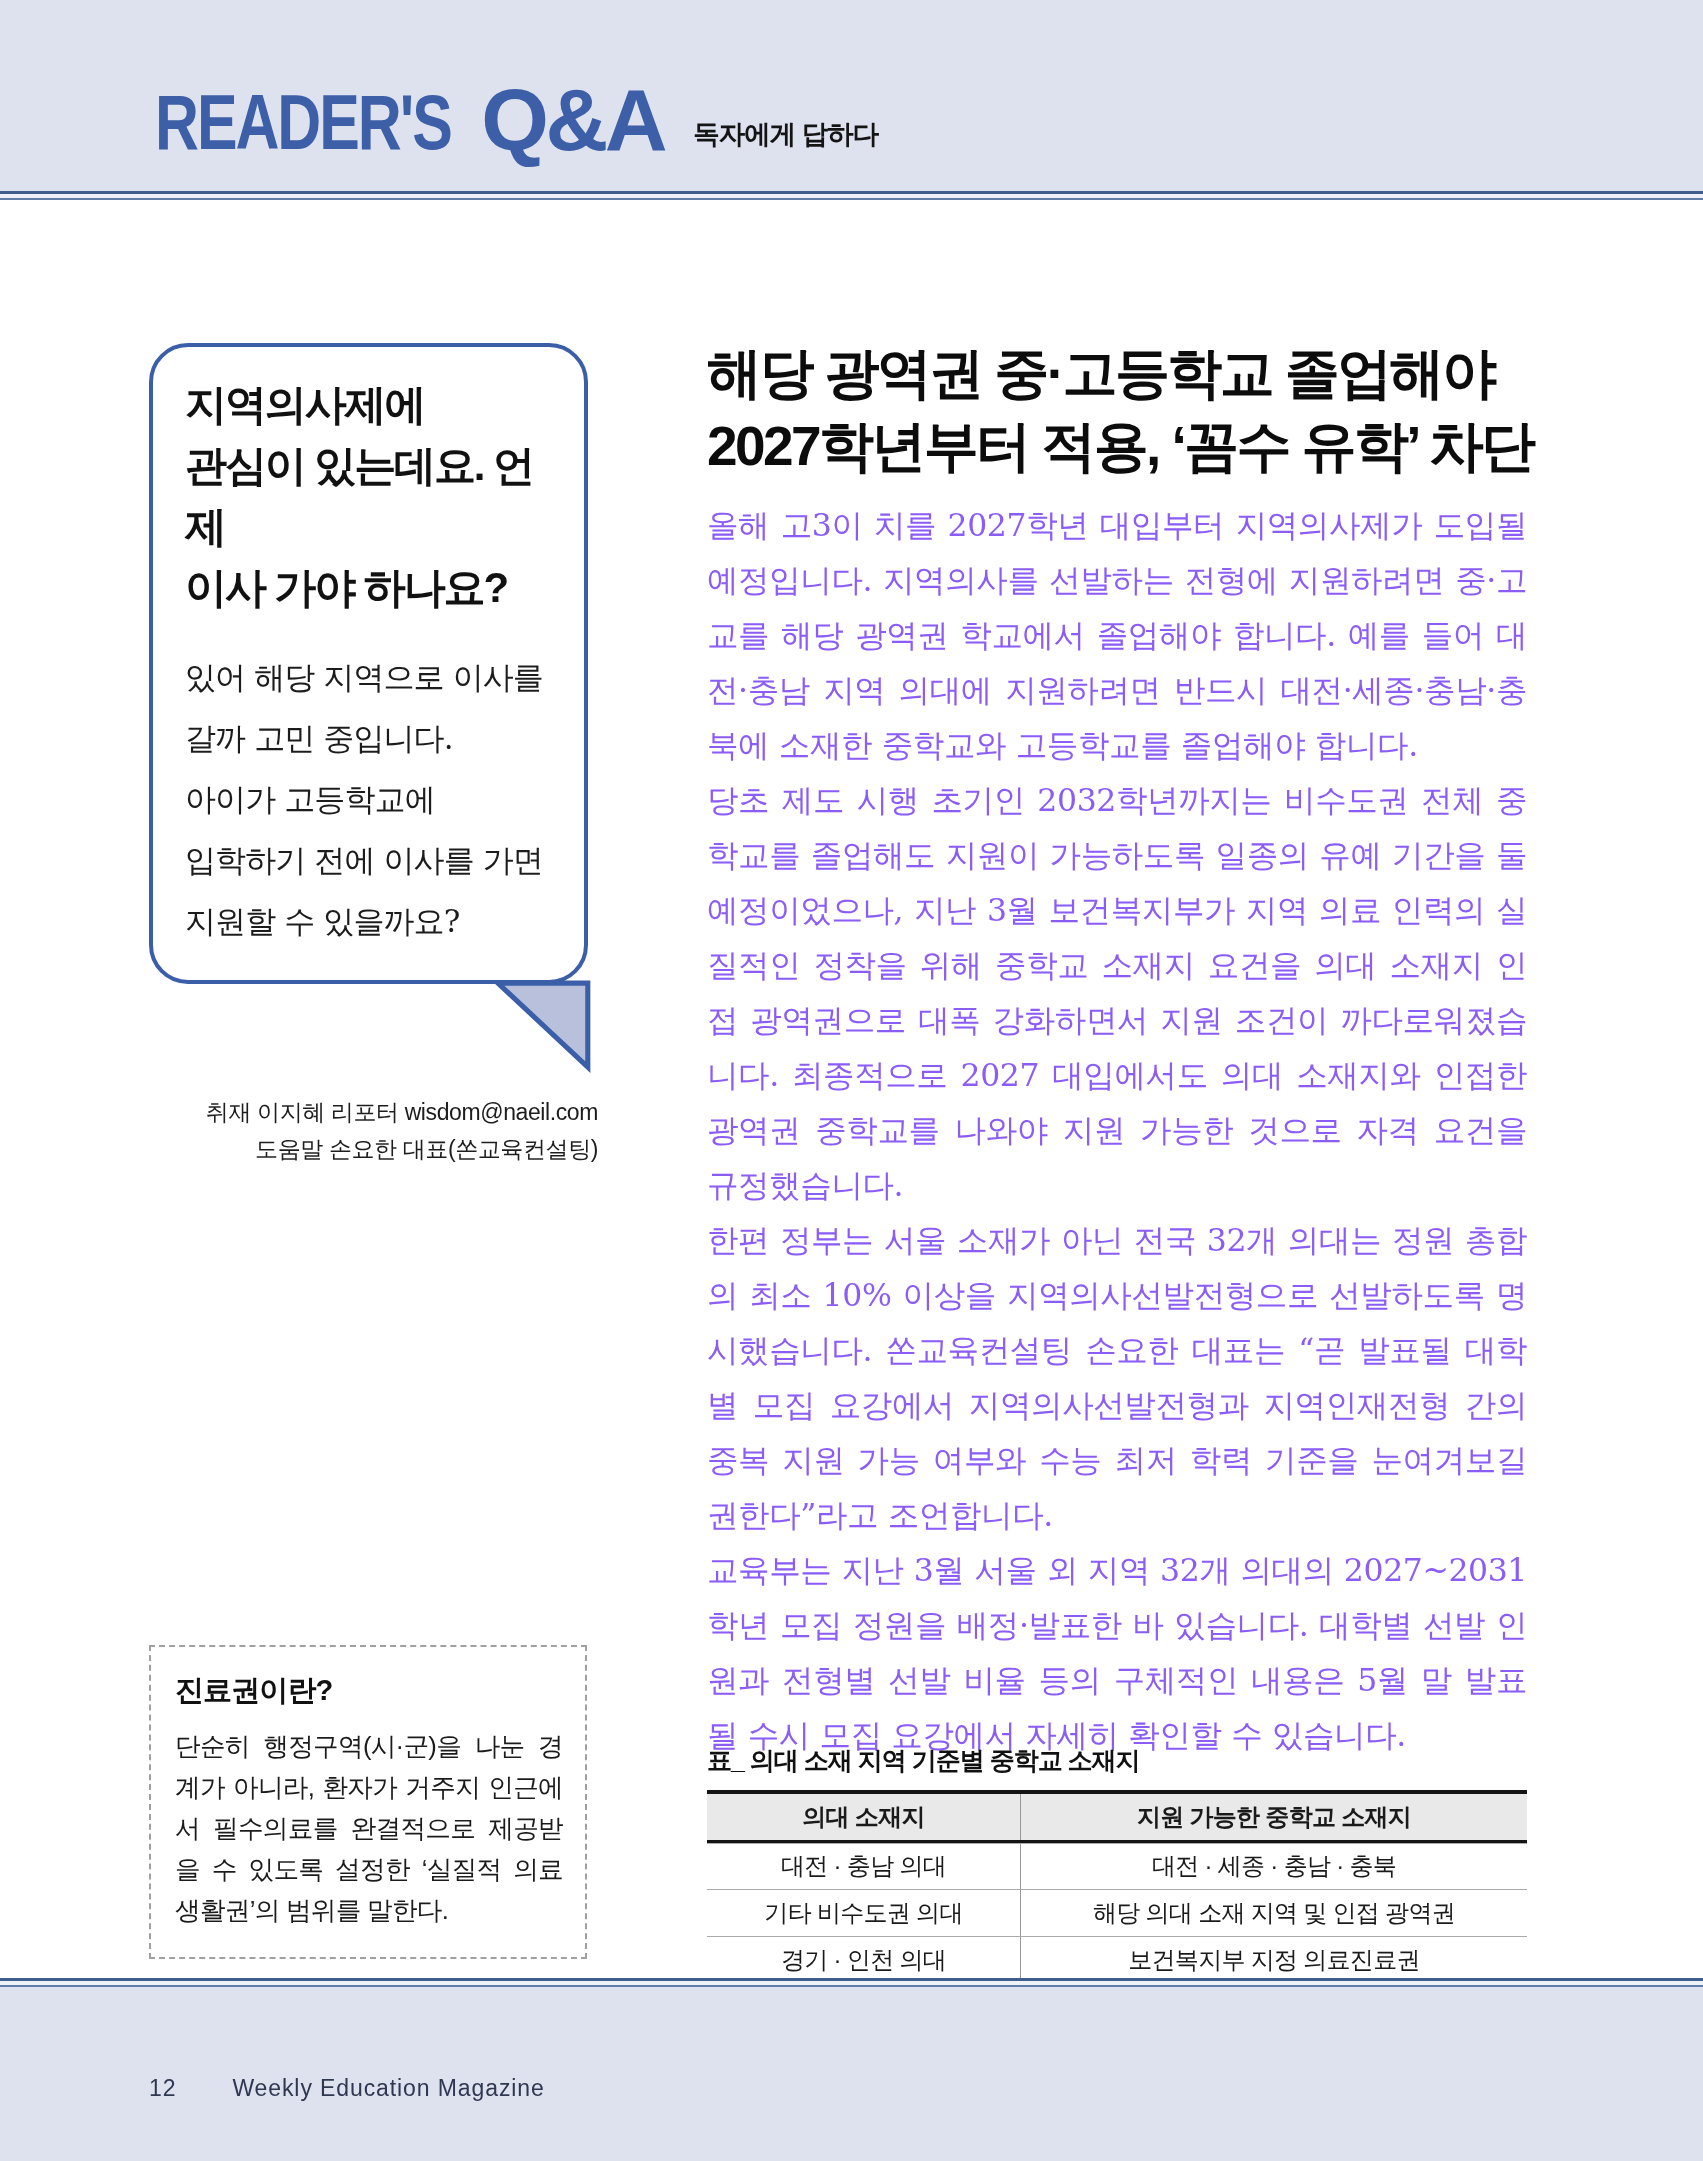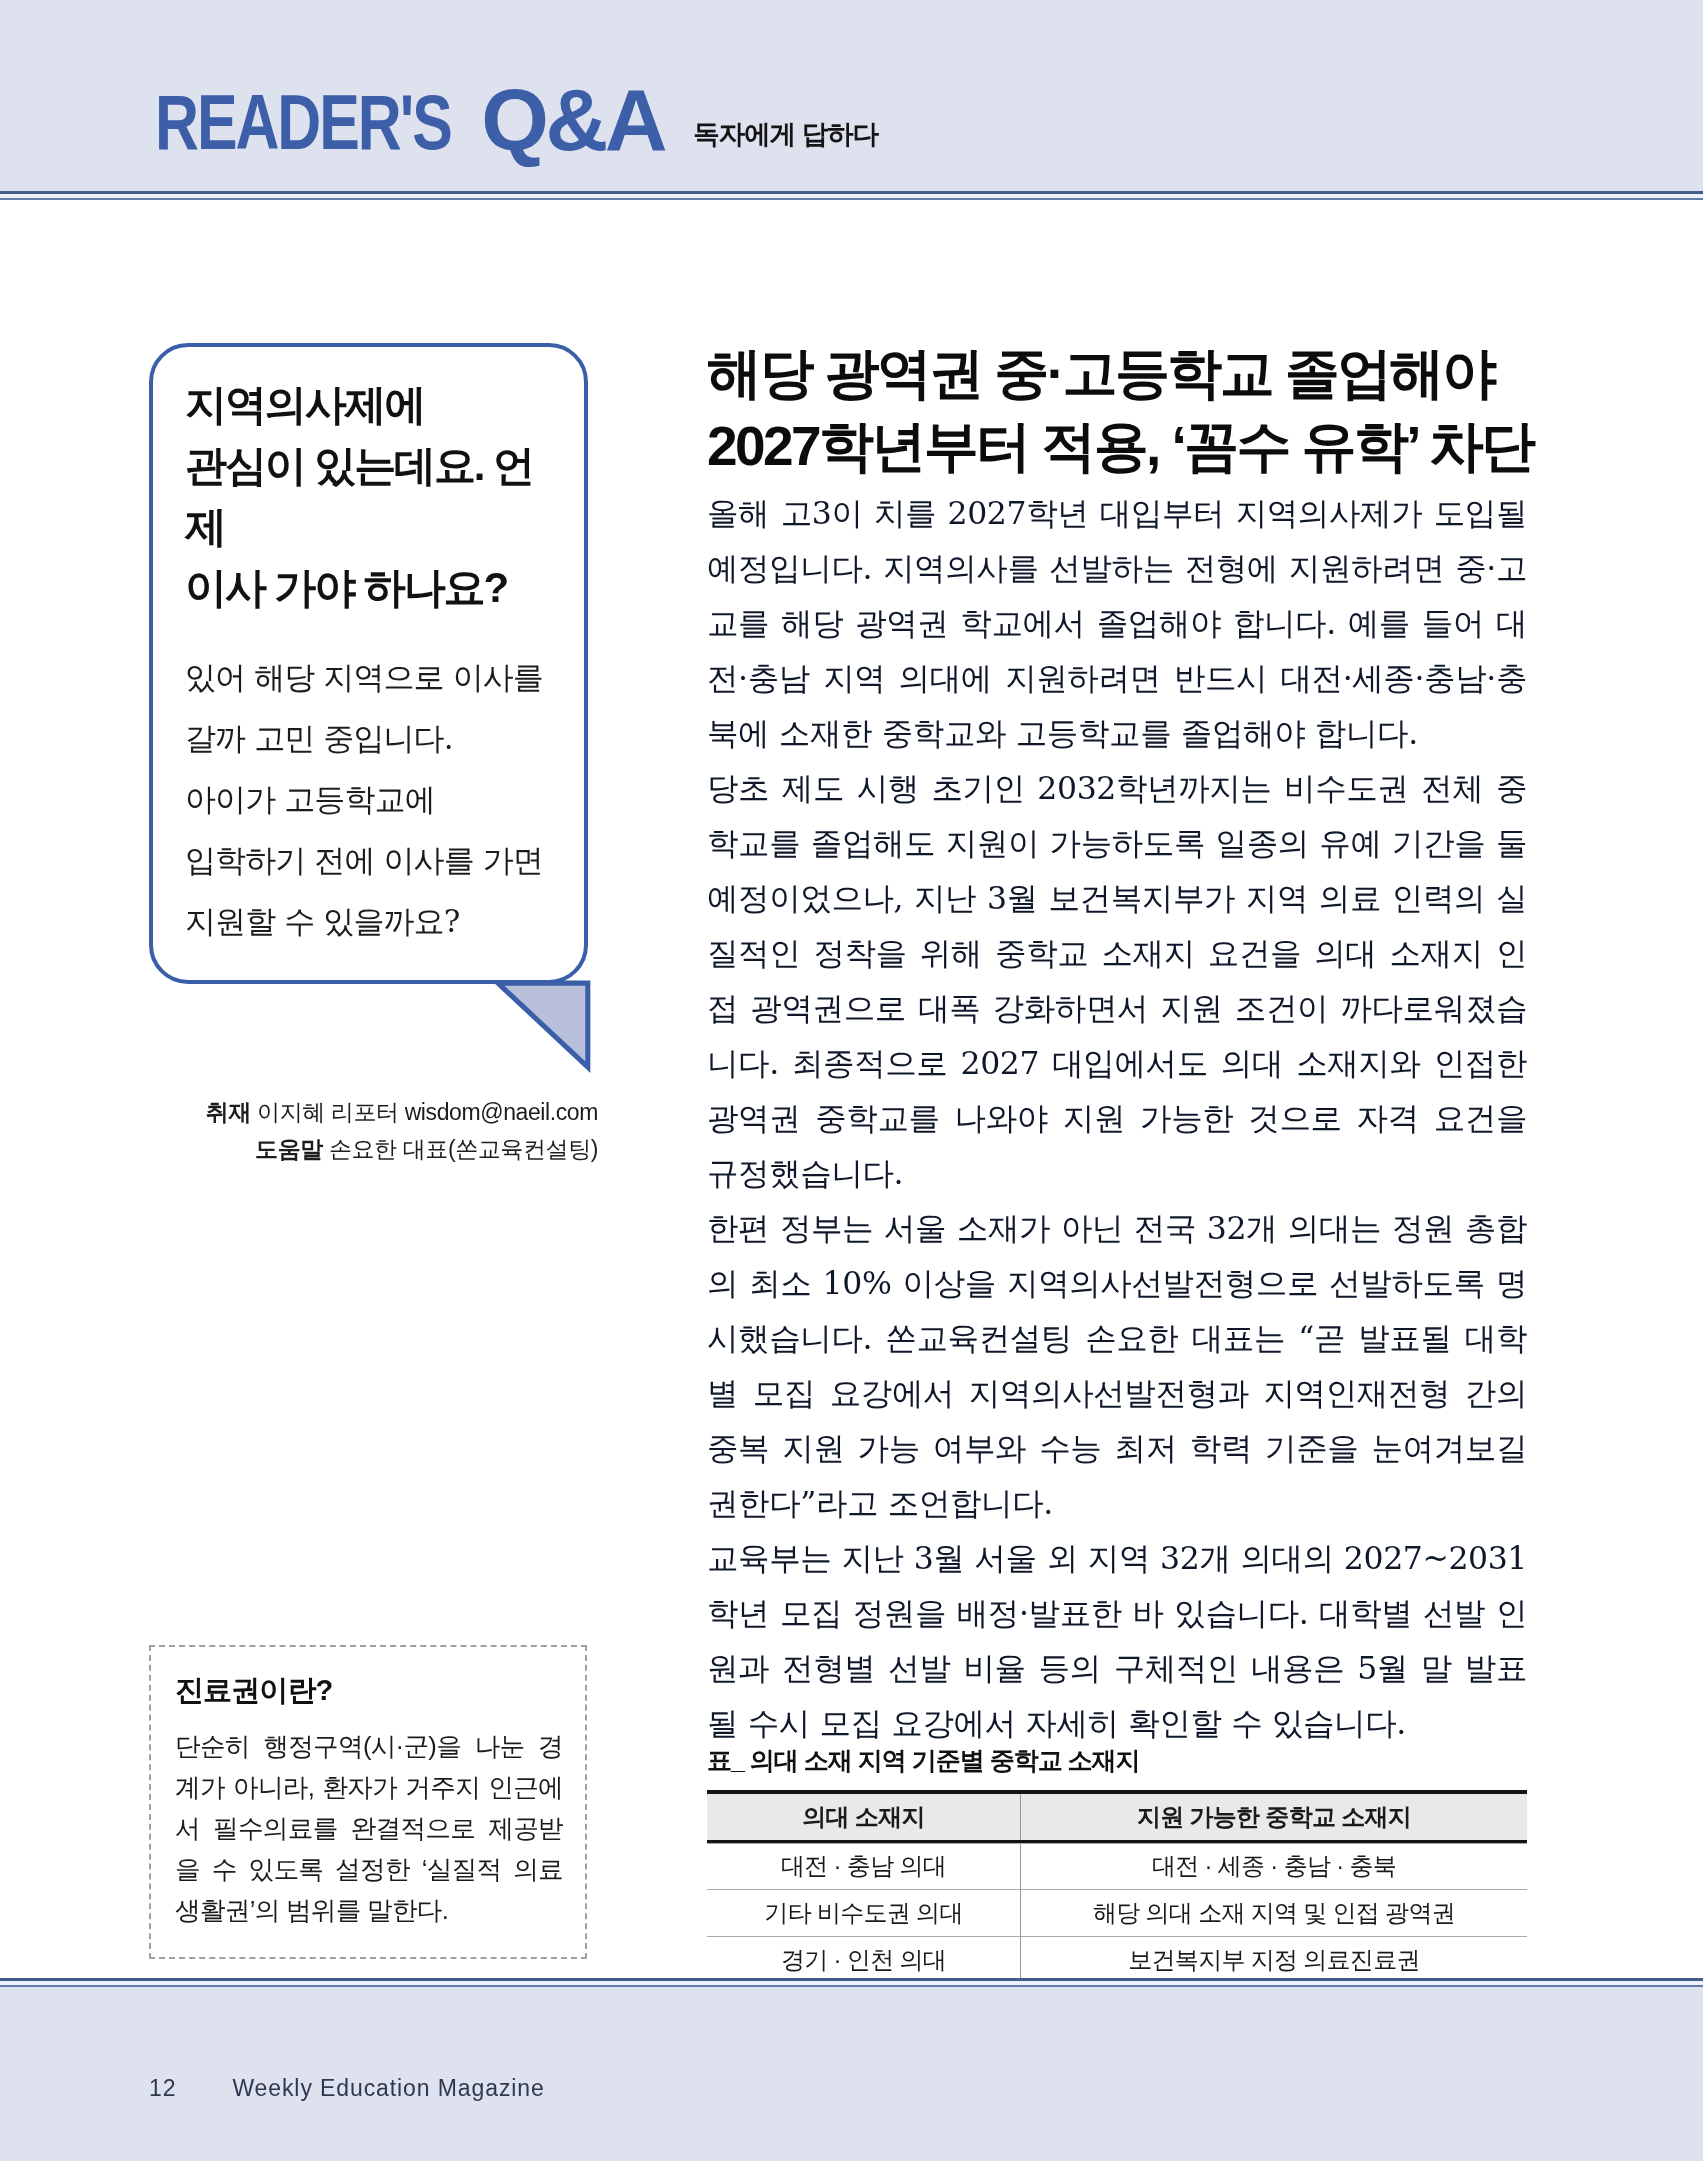--- a/index.html
+++ b/index.html
@@ -23,34 +23,34 @@
   
   .bubble{position:absolute;left:149px;top:343px;width:439px;height:641px;background:#fff;
           border:4.3px solid #3a5fa8;border-radius:39px;box-sizing:border-box;padding:27px 22px 0 32px;}
   .bubble-title{font-size:42px;line-height:61px;font-weight:700;color:#111;letter-spacing:-2.1px;font-family:"Liberation Sans",sans-serif;}
   .bubble-body{margin-top:29px;font-size:31px;line-height:61px;color:#1c1c1c;letter-spacing:-0.9px;
                font-family:"DejaVu Serif","Liberation Serif",serif;}
   .bubble-tail{position:absolute;left:491px;top:978px;}
 
   
   .credits{position:absolute;left:128px;top:1094px;width:470px;text-align:right;font-size:23px;line-height:37px;color:#1d1d1d;letter-spacing:-0.4px;}
-  .credits b{font-weight:700;}
+  .credits b{font-weight:400;}
 
   
   .info-box{position:absolute;left:149px;top:1645px;width:438px;box-sizing:border-box;
             border:2.6px dashed #a0a0a0;padding:24px 22px 25.6px 24px;background:#fff;}
   .info-box-title{font-size:29px;font-weight:700;color:#111;letter-spacing:-0.9px;margin:0 0 15.3px 0;}
   .info-box-body{font-size:25.6px;line-height:41px;color:#1b1b1b;letter-spacing:-0.7px;margin:0;text-align:justify;}
 
   
   .headline{position:absolute;left:707px;top:337px;width:860px;font-size:55px;font-weight:700;color:#0c0c0c;
             line-height:73px;letter-spacing:-2.6px;white-space:nowrap;}
-  .article-body{position:absolute;left:707px;top:486px;width:820px;
+  .article-body{position:absolute;left:707px;top:498px;width:820px;
                 font-family:"DejaVu Serif","Liberation Serif",serif;
-                font-size:31.5px;line-height:55px;color:#0f172a;letter-spacing:-0.4px;}
+                font-size:31.5px;line-height:55px;color:#8b5cf6;letter-spacing:-0.4px;}
   .article-body p{margin:0;text-align:justify;}
 
   
   .table-wrap{position:absolute;left:707px;top:1744px;width:820px;}
   .table-caption{font-size:25px;font-weight:700;color:#111;letter-spacing:-1px;margin-bottom:13px;}
   .mtable{border-top:4.3px solid #141414;border-bottom:4.3px solid #141414;width:100%;}
   .mtable .hrow{display:grid;grid-template-columns:38.3% 61.7%;background:#e9e9e9;border-bottom:3.4px solid #141414;}
   .mtable .drow{display:grid;grid-template-columns:38.3% 61.7%;border-top:1.7px solid #aaa;}
   .mtable .drow:first-of-type{border-top:none;}
   .mtable .cell{font-size:24px;text-align:center;padding:6.8px 3.4px;color:#1a1a1a;letter-spacing:-0.7px;}

